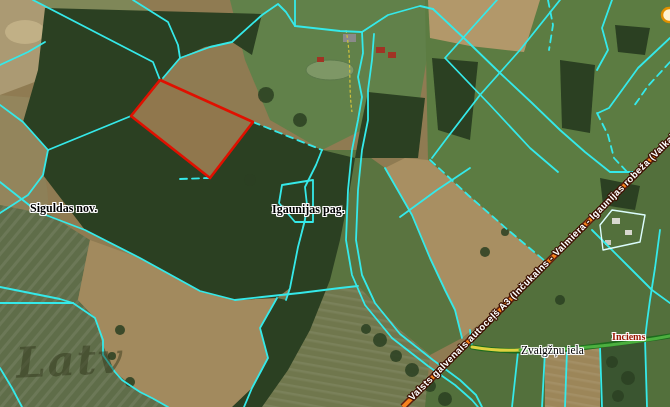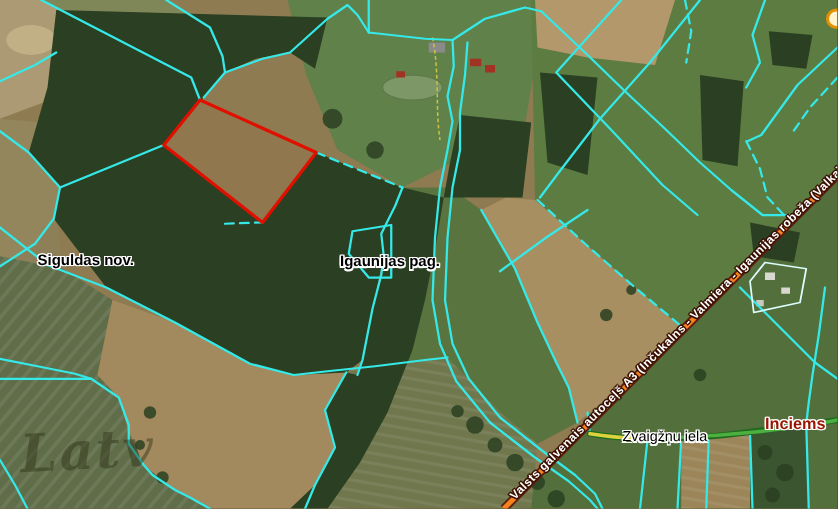--- a/index.html
+++ b/index.html
@@ -1,23 +1,23 @@
 <!DOCTYPE html>
 <html style="--parcel-boundary: #35e9e9; --selected-parcel: #e01000; --highway-fill: #f5821e; --highway-casing: #5d1f10; --street-fill: #4caf3f; --village-label: #991500; --highway-label: #ffffff;"><head>
 <meta charset="utf-8">
 <style>
   html,body{margin:0;padding:0;background:#222;}
   .stage{position:relative;width:670px;height:407px;overflow:hidden;
          font-family:"Liberation Sans",sans-serif;background:#8f7b52;}
   .stage svg{position:absolute;left:0;top:0;}
   .maplabel{position:absolute;white-space:nowrap;font-weight:bold;font-size:12px;color:#000;
     text-shadow:-1px -1px 0 #fff,1px -1px 0 #fff,-1px 1px 0 #fff,1px 1px 0 #fff,
-                0 -1px 0 #fff,0 1px 0 #fff,-1px 0 0 #fff,1px 0 0 #fff;}
+                0 -1px 0 #fff,0 1px 0 #fff,-1px 0 0 #fff,1px 0 0 #fff;font-family:Liberation Serif, serif;}
   .street-label{font-weight:normal;font-size:11.5px;}
-  .village-label{color:var(--village-label,#991500);font-size:13px;padding-left:10px;}
+  .village-label{color:var(--village-label,#991500);font-size:10px;padding-left:10px;}
   .hwy-label{position:absolute;left:410px;top:393px;width:620px;
     transform:rotate(-45deg);transform-origin:0 50%;
     font-size:9.5px;font-weight:bold;letter-spacing:.4px;color:var(--highway-label,#fff);
     text-shadow:-1px -1px 0 #3a1000,1px -1px 0 #3a1000,-1px 1px 0 #3a1000,1px 1px 0 #3a1000,
                 0 -1px 0 #3a1000,0 1px 0 #3a1000,-1px 0 0 #3a1000,1px 0 0 #3a1000;}
   .watermark{position:absolute;left:16px;top:336px;font-family:"DejaVu Serif",serif;
     font-style:italic;font-size:42px;font-weight:bold;color:rgba(45,48,22,.45);
     transform:rotate(-3deg);letter-spacing:2px;}
   .cad{fill:none;stroke:var(--parcel-boundary,#35e9e9);stroke-width:1.8;
        stroke-linejoin:round;stroke-linecap:round;}
@@ -171,18 +171,18 @@
 
     <circle class="badge" cx="669" cy="15" r="7"></circle>
   </svg>
 
   <div class="maplabel" style="left:30px;top:201px">Siguldas nov.</div>
 
   <div class="maplabel" style="left:272px;top:202px">Igaunijas pag.</div>
 
   <div class="maplabel village-label" style="left:602px;top:331px">Inciems</div>
 
-  <div class="maplabel street-label" style="left:498px;top:344px">Zvaigžņu iela</div>
+  <div class="maplabel street-label" style="left:521px;top:344px">Zvaigžņu iela</div>
 
   <div class="hwy-label">Valsts galvenais autoceļš A3 (Inčukalns - Valmiera - Igaunijas robeža (Valka)</div>
 
   <div class="watermark">Latv</div>
 </div>
 
 </body></html>

